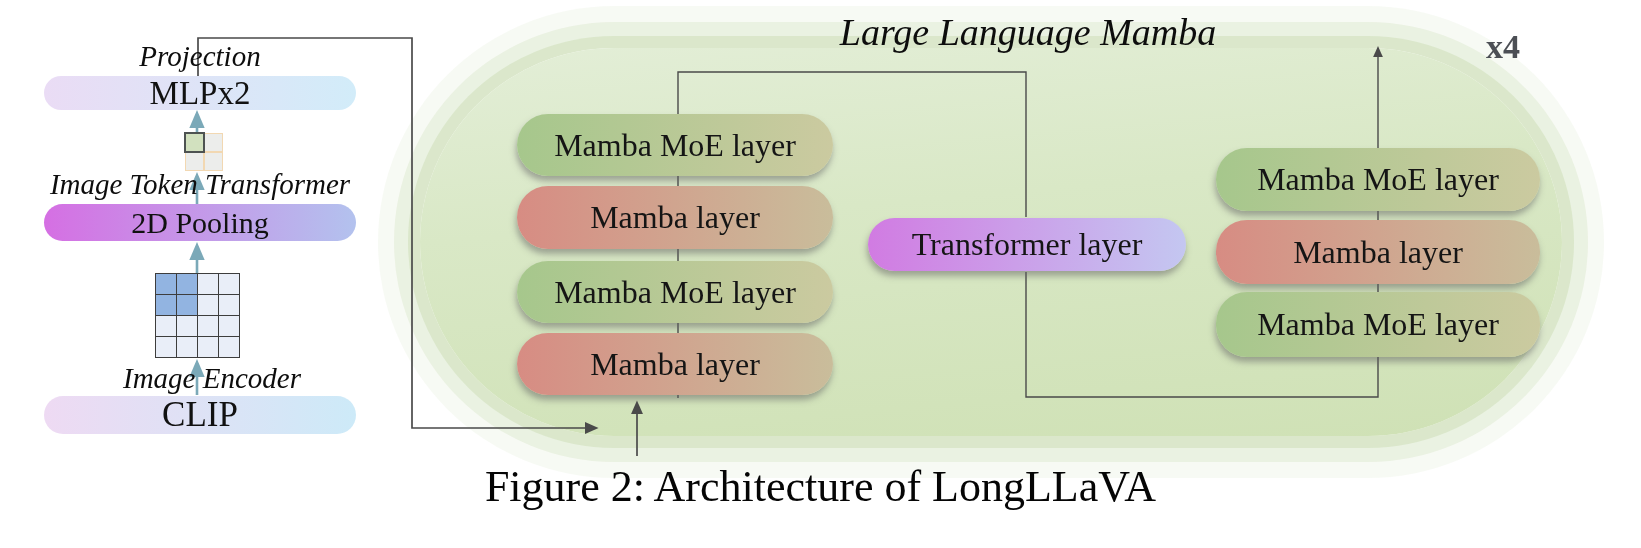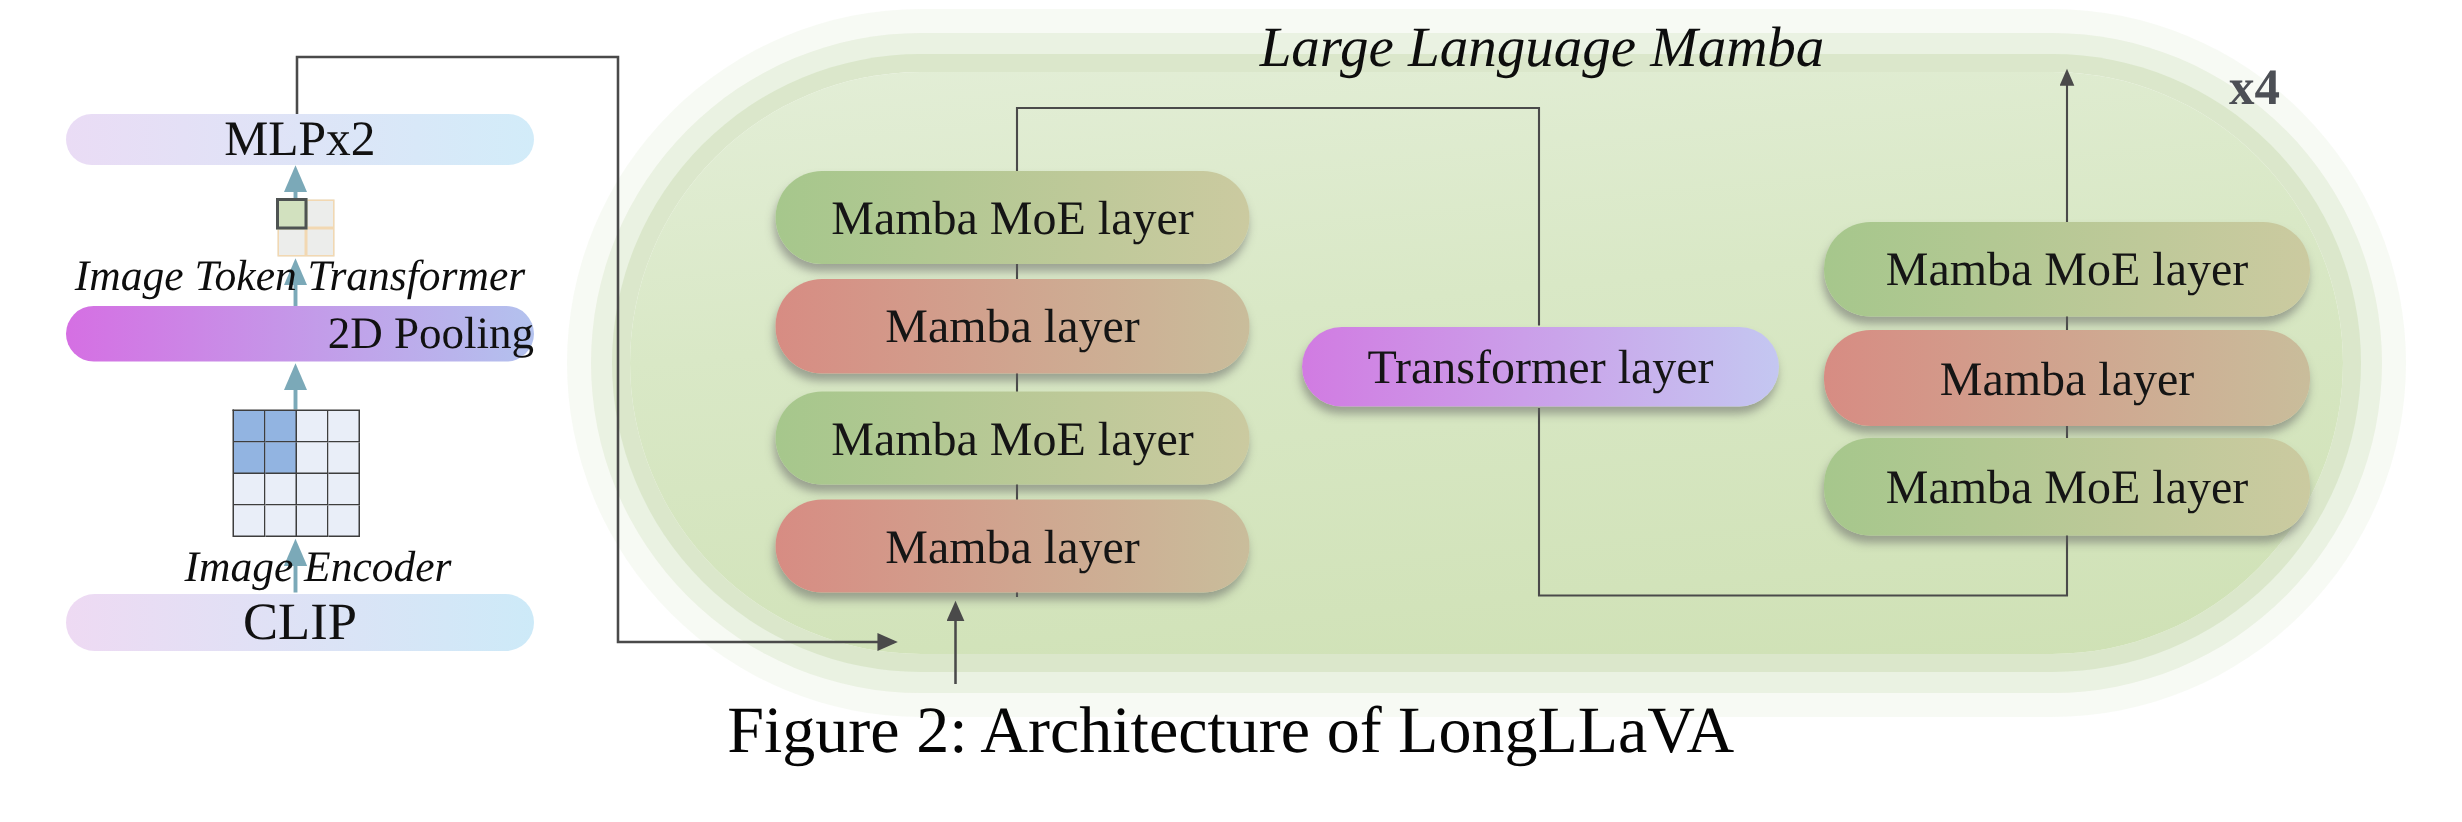--- a/index.html
+++ b/index.html
@@ -11,21 +11,21 @@
   
   .llm-blob{
     left:420px;top:48px;width:1142px;height:388px;border-radius:194px;
     background:linear-gradient(175deg,var(--llm-bg-top,#e3eed7) 0%,#d9e8c6 40%,var(--llm-bg-bottom,#cfe1b5) 100%);
     box-shadow:0 0 0 12px rgba(178,203,143,.28),0 0 0 26px rgba(178,203,143,.18),0 0 0 42px rgba(178,203,143,.10);
   }
   .llm-title{
     left:828px;top:12px;width:400px;text-align:center;
     font-style:italic;font-size:38px;line-height:1.1;color:#0d0d0d;
   }
-  .repeat-badge{left:1486px;top:40px;font-weight:bold;font-size:34px;color:#4c4f55;}
+  .repeat-badge{left:1486px;top:28px;font-weight:bold;font-size:34px;color:#4c4f55;}
   
   .pill{
     position:absolute;display:flex;align-items:center;justify-content:center;
     font-size:32px;color:#151515;
     box-shadow:-1px 5px 6px rgba(95,95,95,.5);
   }
   .pill-moe{background:linear-gradient(90deg,var(--mamba-moe-start,#a6c78c),var(--mamba-moe-end,#cbcaa0));border-radius:31px;text-align:right;}
   .pill-mamba{background:linear-gradient(90deg,var(--mamba-start,#d78c83),var(--mamba-end,#c9bd9b));border-radius:31px;}
   .pill-transformer{background:linear-gradient(90deg,var(--transformer-start,#d17be2),var(--transformer-end,#c4c7f1));border-radius:27px;}
   .l0{left:517px;top:114px;width:316px;height:62px;}
@@ -37,21 +37,21 @@
   .r1{left:1216px;top:220px;width:324px;height:64px;}
   .r2{left:1216px;top:292px;width:324px;height:65px;}
   
   .side-pill{
     position:absolute;left:44px;width:312px;display:flex;align-items:center;justify-content:center;
     color:#111;
   }
   .mlp-pill{top:76px;height:34px;border-radius:17px;font-size:33px;
     background:linear-gradient(90deg,#eadcf5,#d2ecf9);}
   .pool-pill{top:204px;height:37px;border-radius:19px;font-size:30px;
-    background:linear-gradient(90deg,#d56fe3,#b3c2ee);justify-content:flex-end;}
+    background:linear-gradient(90deg,#d56fe3,#b3c2ee);}
   .clip-pill{top:396px;height:38px;border-radius:19px;font-size:35px;
     background:linear-gradient(90deg,#eedaf3,#cdeaf8);}
   .pipe-label{
     position:absolute;left:8px;width:384px;text-align:center;
     font-style:italic;font-size:29px;color:#0d0d0d;white-space:nowrap;
   }
   .lbl-projection{top:40px;left:44px;width:312px;}
   .lbl-compression{top:168px;}
   .lbl-encoder{top:362px;left:56px;width:312px;}
   
@@ -102,20 +102,21 @@
     <path d="M678,398 L678,72 L1026,72 L1026,217" fill="none" stroke="#4a4a4a" stroke-width="1.4"></path>
 
     <path d="M1026,272 L1026,397 L1378,397 L1378,48" fill="none" stroke="#4a4a4a" stroke-width="1.4" marker-end="url(#arrow-dark)"></path>
 
     <path d="M197,395 L197,363" fill="none" stroke="#7ba9b8" stroke-width="2.6" marker-end="url(#arrow-teal)"></path>
     <path d="M197,273 L197,246" fill="none" stroke="#7ba9b8" stroke-width="2.6" marker-end="url(#arrow-teal)"></path>
     <path d="M197,204 L197,176" fill="none" stroke="#7ba9b8" stroke-width="2.6" marker-end="url(#arrow-teal)"></path>
     <path d="M197,132 L197,114" fill="none" stroke="#7ba9b8" stroke-width="2.6" marker-end="url(#arrow-teal)"></path>
   </svg>
 
+  <div class="pipe-label lbl-projection layer-top abs">Projection</div>
   <div class="side-pill mlp-pill layer-top">
     <span>MLPx2</span>
   </div>
 
   <div class="abs comp-icon layer-top">
     <div class="comp-cell green"></div>
     <div class="comp-cell"></div>
     <div class="comp-cell"></div>
     <div class="comp-cell"></div>
   </div>

